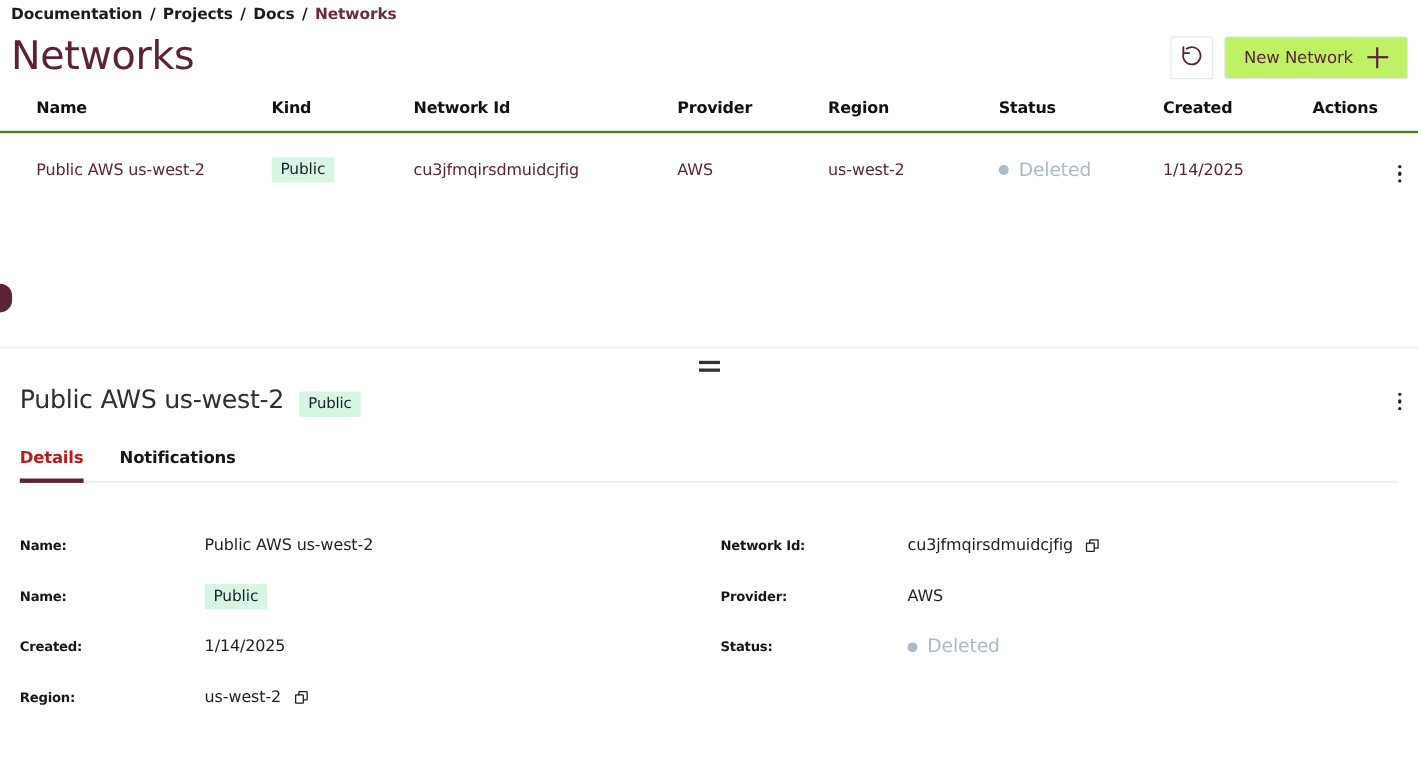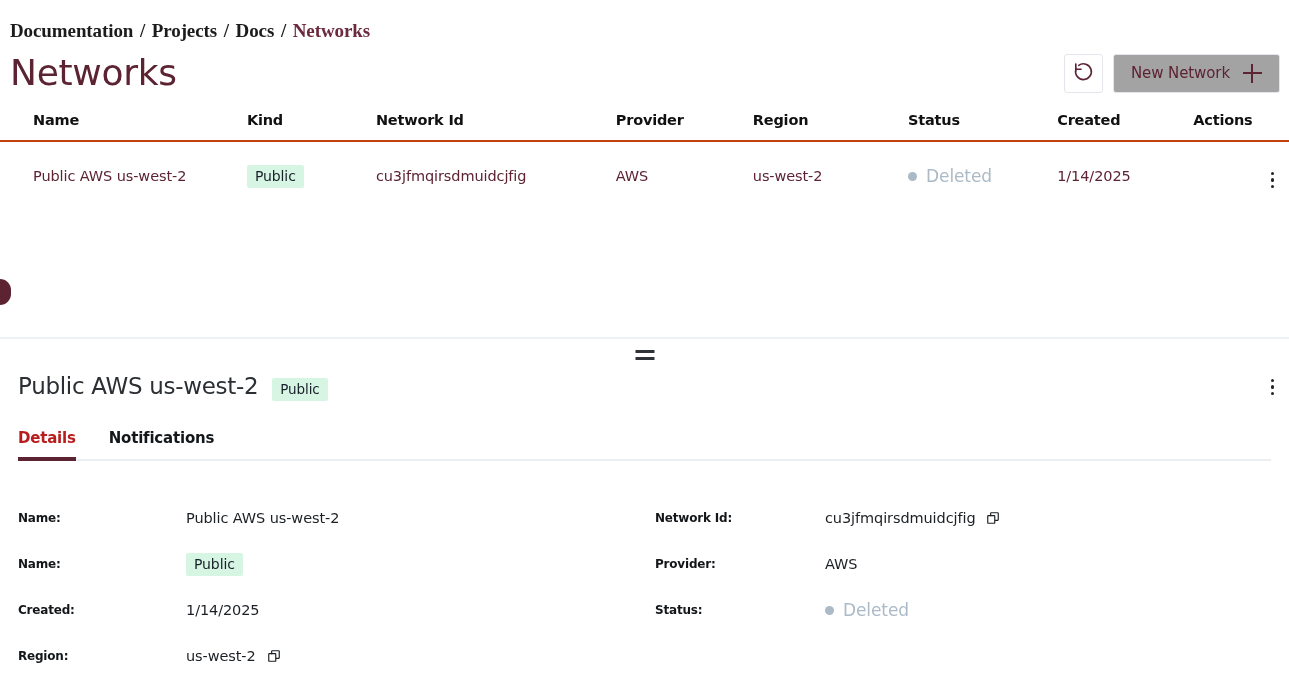--- a/index.html
+++ b/index.html
@@ -8,27 +8,26 @@
     width: 1289px;
     height: 700px;
     overflow: hidden;
     background: #ffffff;
     font-family: "DejaVu Sans", sans-serif;
     color: #1c1c1c;
   }
 
   
   .breadcrumb {
-    padding: 20px 0 0 10px;
-    font-size: 19px;
+    padding: 5px 0 0 10px;
+    font-size: 14px;
     font-weight: bold;
     color: #1c1c1c;
     letter-spacing: -0.1px;
     white-space: nowrap;
-    font-family: Liberation Serif, serif;
   }
   .breadcrumb .crumb { color: #1c1c1c; }
   .breadcrumb .crumb.current { color: #6b2a3d; font-weight: bold; }
   .breadcrumb .sep { color: #1c1c1c; padding: 0 2px; }
 
   
   .page-header {
     display: flex;
     align-items: center;
     justify-content: space-between;
@@ -52,21 +51,21 @@
     background: #fff;
     display: flex;
     align-items: center;
     justify-content: center;
     cursor: pointer;
   }
   .new-btn {
     height: 39px;
     border: 1px solid #e3e6ea;
     border-radius: 3px;
-    background: #a3a3a3;
+    background: #bef264;
     display: flex;
     align-items: center;
     gap: 13px;
     padding: 0 17px;
     cursor: pointer;
     font-size: 15px;
     font-weight: 400;
     color: #5c2333;
     letter-spacing: -0.1px;
   }
@@ -89,21 +88,21 @@
     table-layout: fixed;
   }
   table.net-table th {
     text-align: left;
     font-size: 14.5px;
     font-weight: bold;
     color: #111;
     padding: 8px 0 12px 0;
     letter-spacing: -0.2px;
   }
-  table.net-table thead tr { border-bottom: 2px solid #c2410c; }
+  table.net-table thead tr { border-bottom: 2px solid #4d7c0f; }
   table.net-table td {
     font-size: 14.5px;
     color: #5c2333;
     padding: 20px 0;
     letter-spacing: -0.1px;
     vertical-align: middle;
   }
   .col-name     { width: 245px; padding-left: 33px !important; }
   .col-kind     { width: 128px; }
   .col-netid    { width: 238px; }

